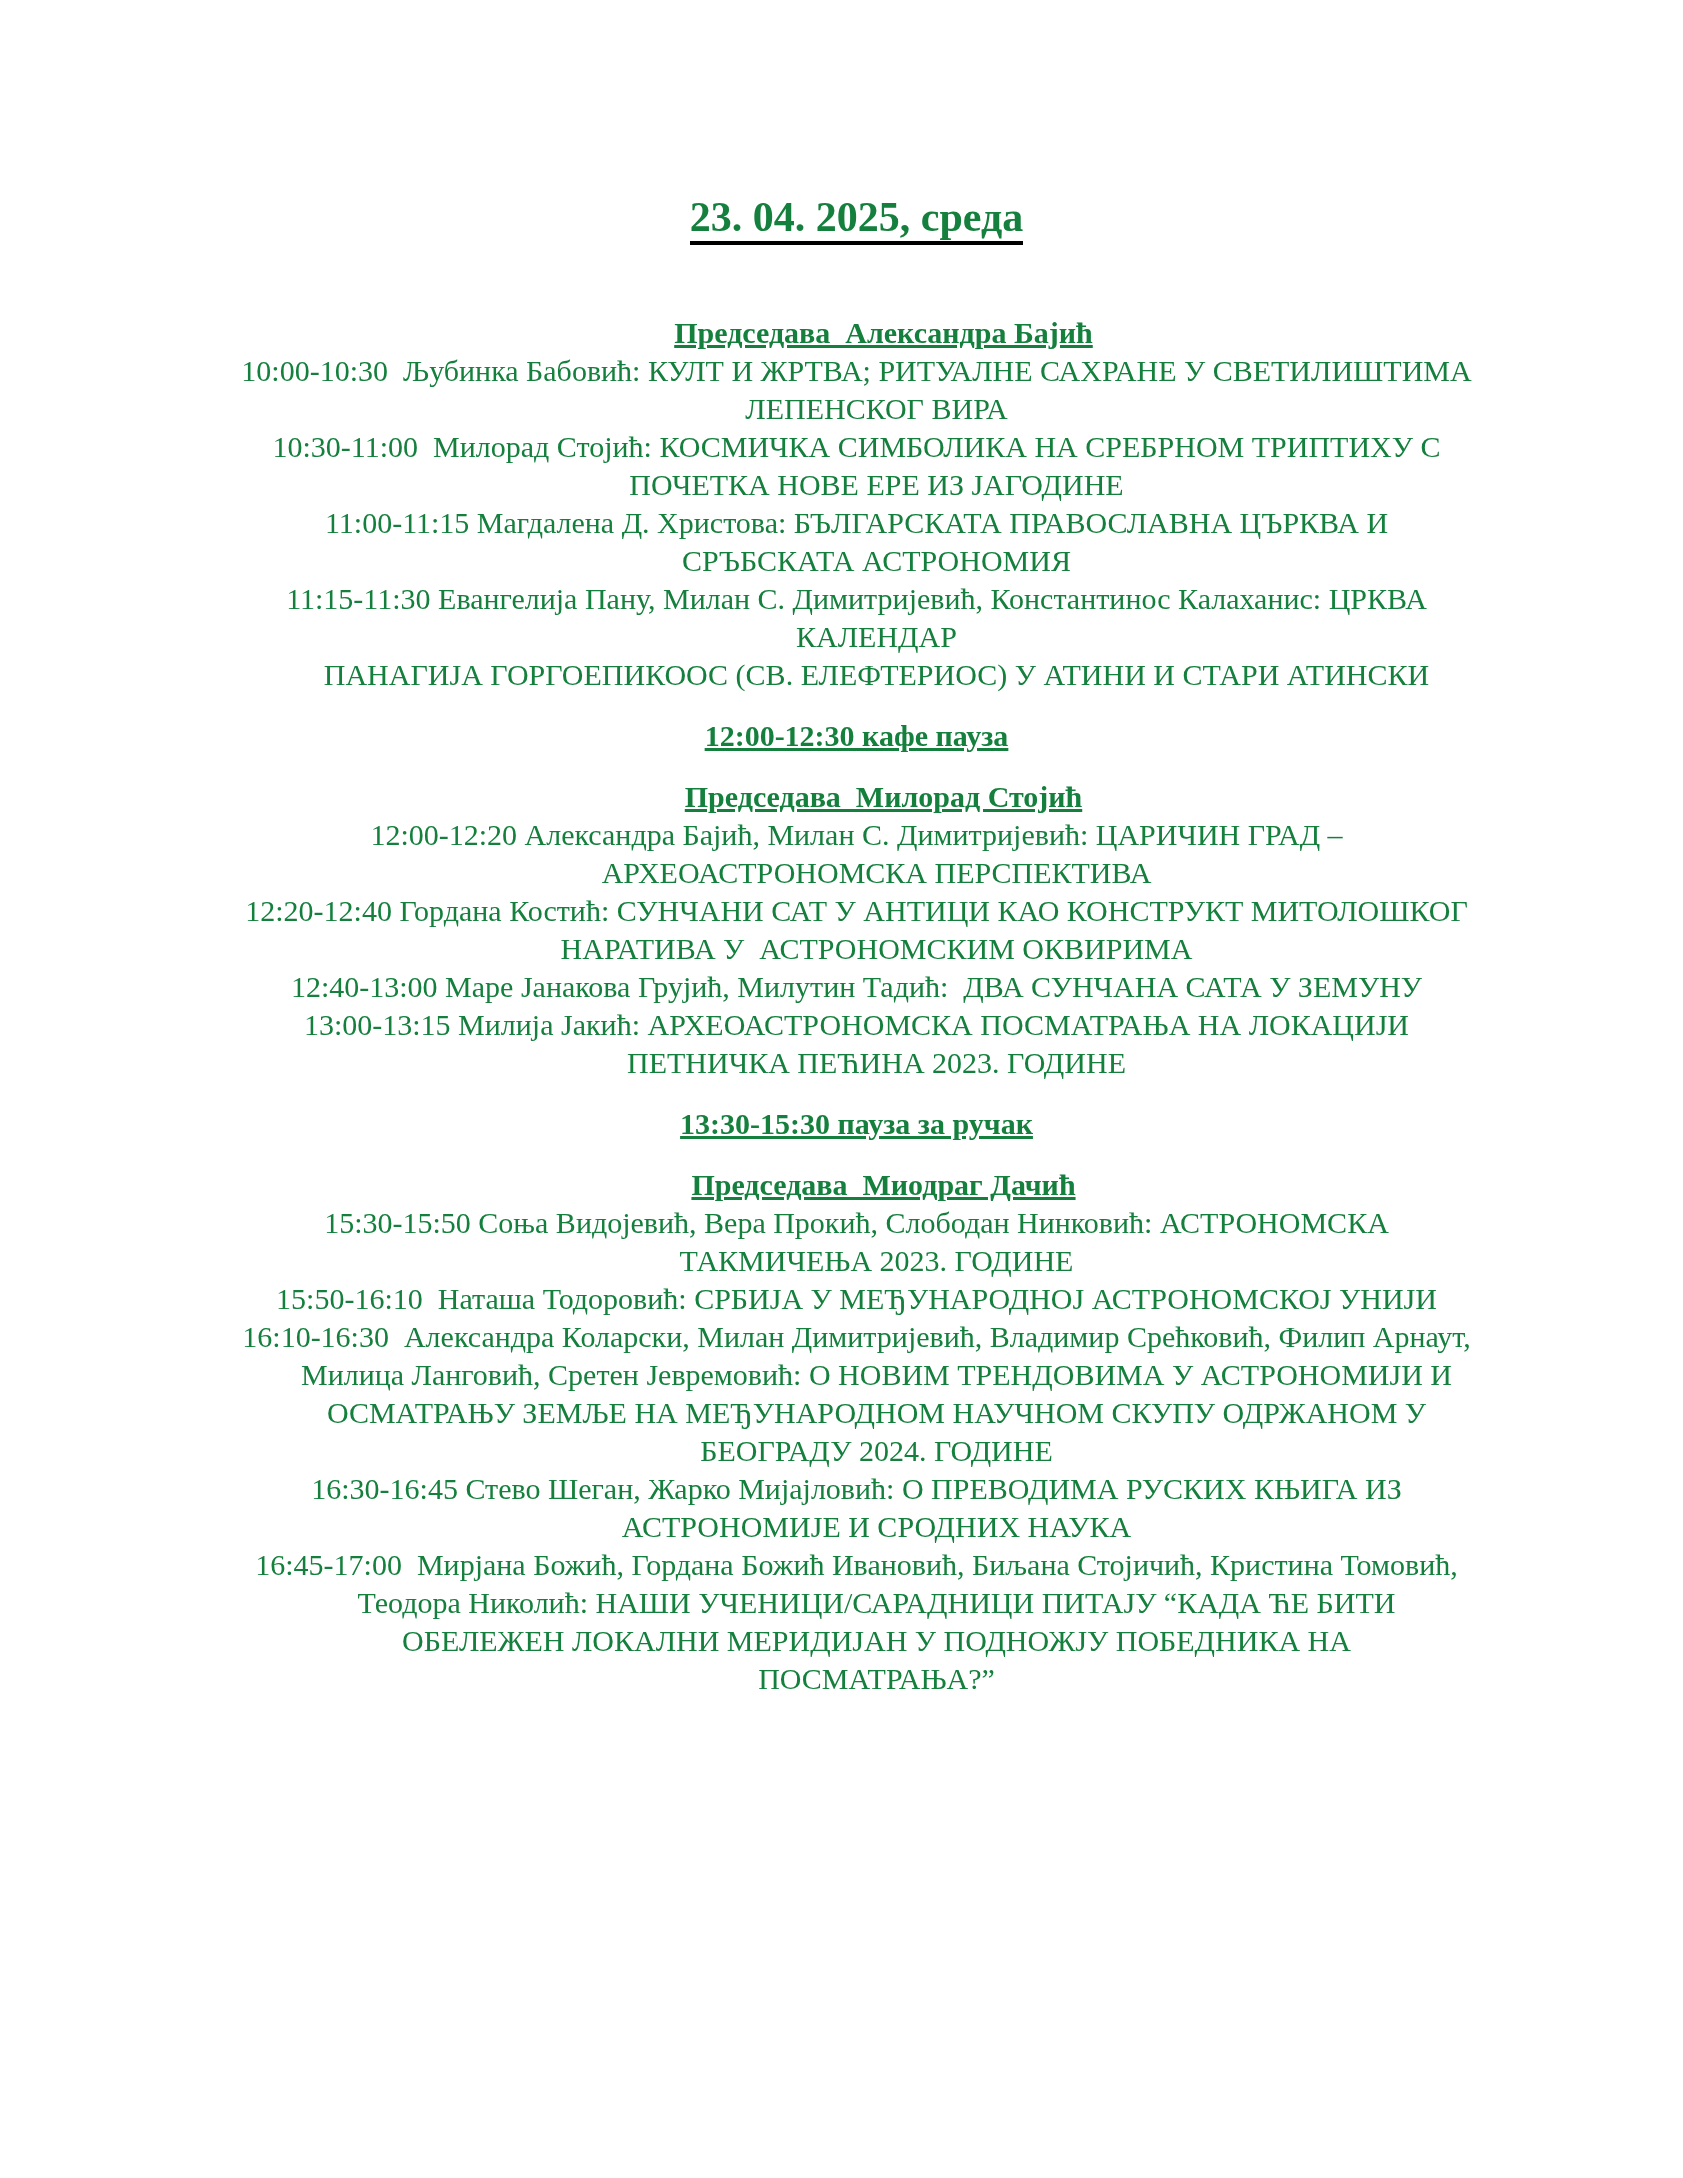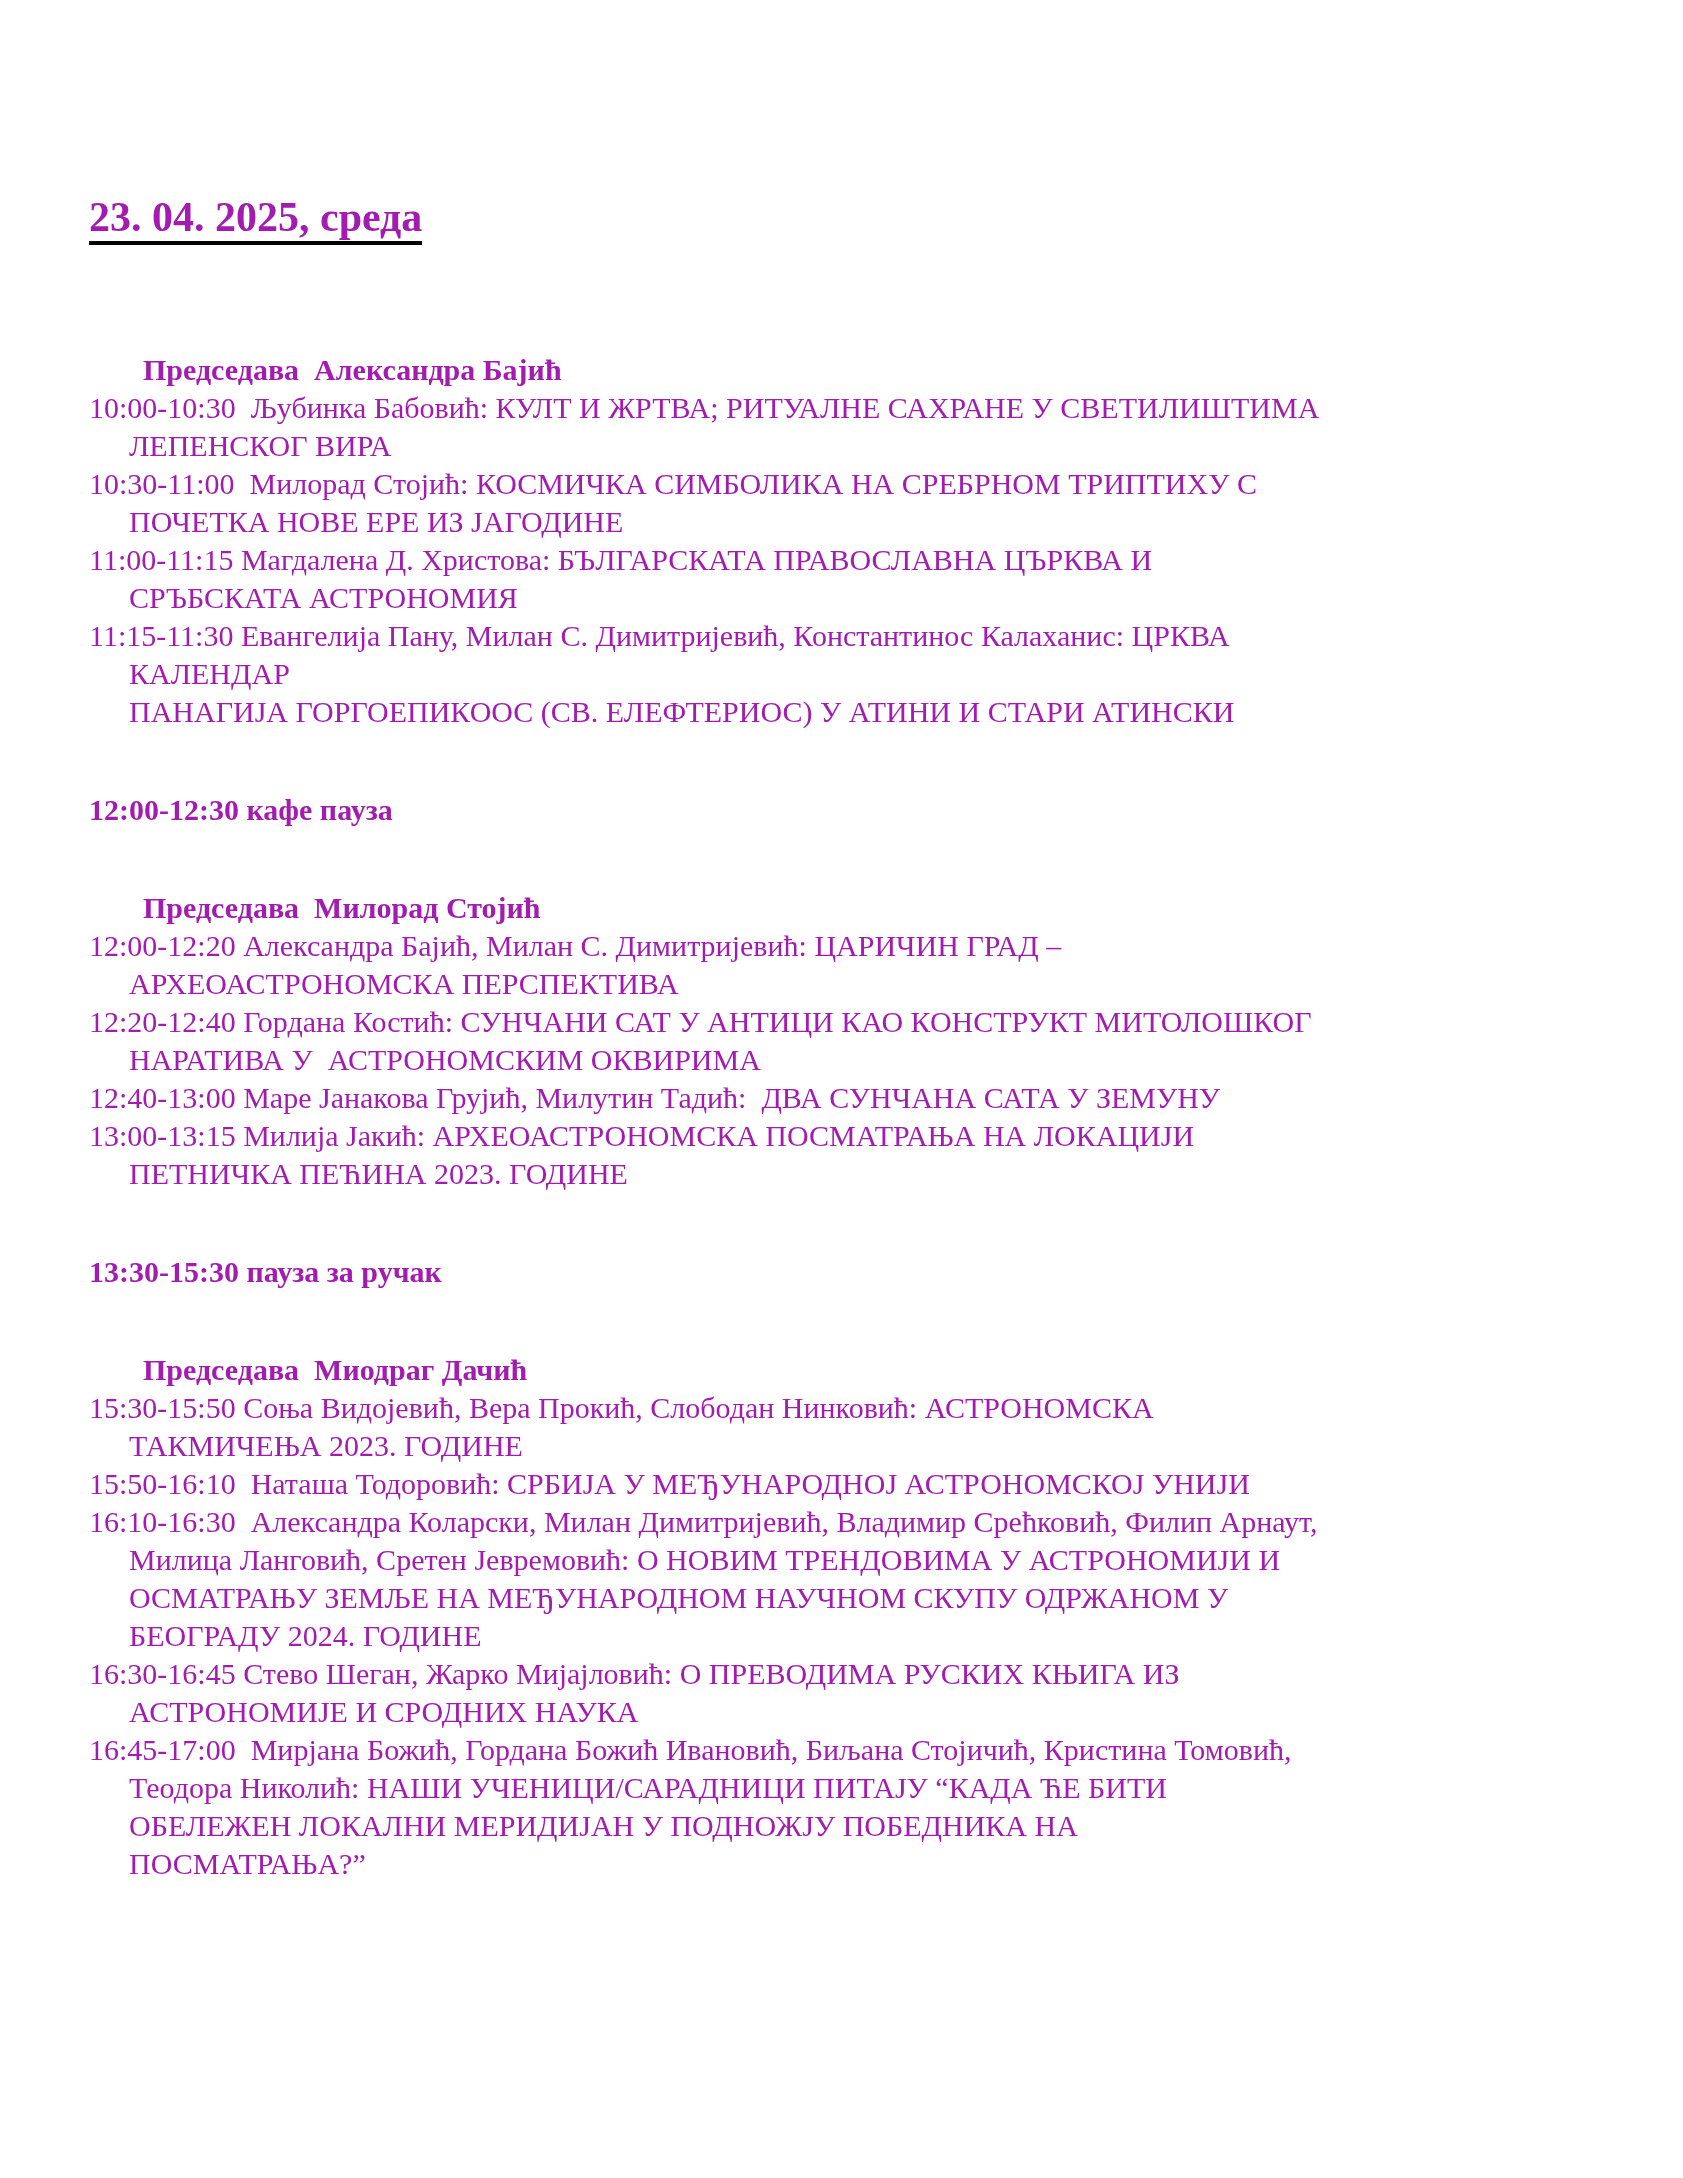--- a/index.html
+++ b/index.html
@@ -5,23 +5,24 @@
   html, body {
     margin: 0;
     padding: 0;
     background: #ffffff;
   }
   .page {
     position: relative;
     width: 1683px;
     height: 2178px;
     background: #ffffff;
-    color: #a21caf;
+    color: #15803d;
     font-family: "Liberation Serif", "DejaVu Serif", serif;
     overflow: hidden;
+    text-align: center;
   }
   .doc {
     position: absolute;
     top: 0;
     left: 0;
     width: 1683px;
     padding: 194px 59px 0 89px;
     box-sizing: border-box;
   }
   .title {
@@ -46,21 +47,22 @@
   }
   .block.chair .line {
     font-weight: bold;
     margin-left: 54px;
   }
   .block.break .line {
     font-weight: bold;
   }
   .block.chair,
   .block.break {
-    margin-top: 60px;
+    margin-top: 23px;
+    text-decoration: underline;
   }
 </style>
 </head>
 <body>
 
 <div class="page">
   <div class="doc">
     <h1 class="title">23. 04. 2025, среда</h1>
     <div class="schedule">
         <div class="block chair">

